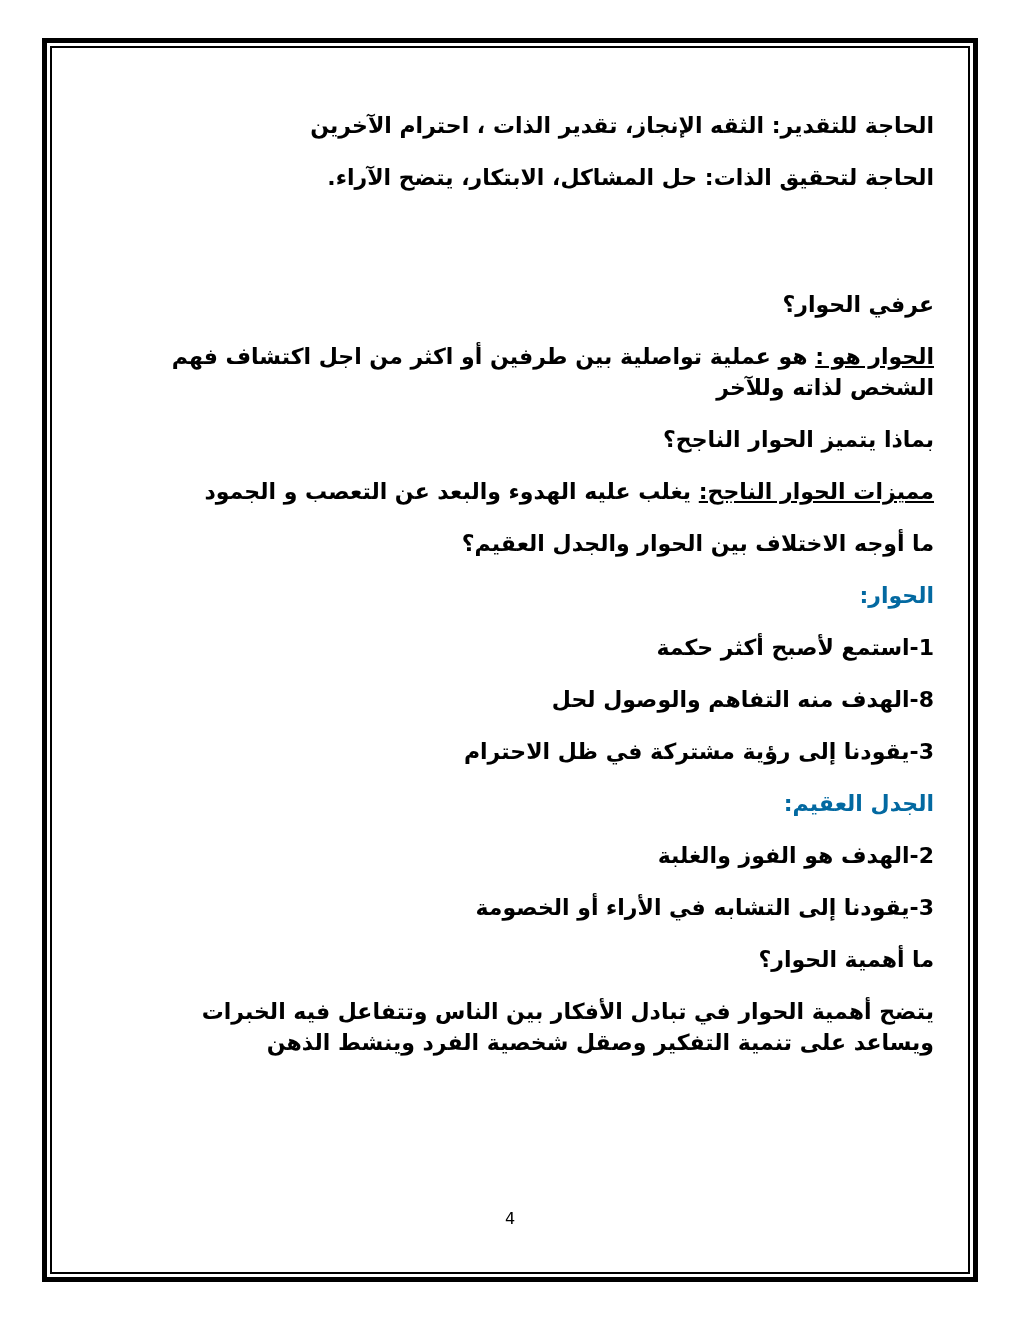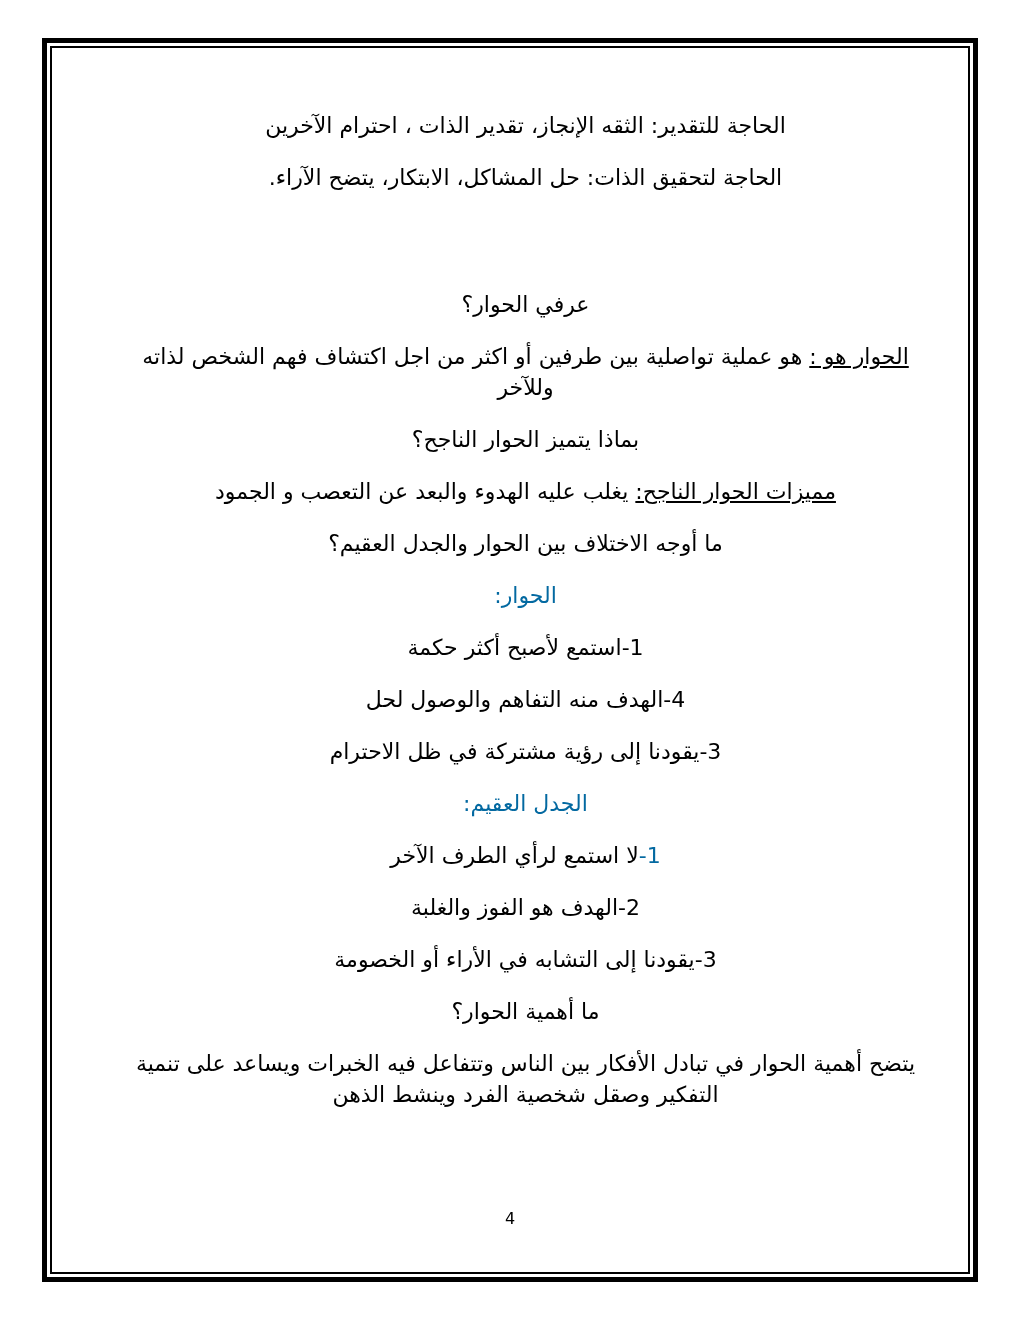--- a/index.html
+++ b/index.html
@@ -24,23 +24,22 @@
   }
   .frame-inner {
     width: 100%;
     height: 100%;
     border: 2px solid #000000;
     position: relative;
     overflow: hidden;
   }
   .content {
     direction: rtl;
-    text-align: center;
     padding: 62px 34px 0 65px;
-    font-weight: normal;
+    font-weight: bold;
   }
   .content p {
     font-size: 22px;
     line-height: 31px;
     margin-bottom: 21px;
   }
   .two-line { line-height: 36px; margin-bottom: 18px; }
   .red   { color: #000000; }
   .green { color: #0369a1; }
   .lead  { text-decoration: underline; }
@@ -75,27 +74,26 @@
       <p class="red">بماذا يتميز الحوار الناجح؟</p>
 
       <p><span class="lead">مميزات الحوار الناجح:</span><span> يغلب عليه الهدوء والبعد عن التعصب و الجمود</span></p>
 
       <p class="red">ما أوجه الاختلاف بين الحوار والجدل العقيم؟</p>
 
       <p class="green">الحوار:</p>
 
       <p>1-استمع لأصبح أكثر حكمة</p>
 
-      <p>4-الهدف منه التفاهم والوصول لحل</p>
+      <p>8-الهدف منه التفاهم والوصول لحل</p>
 
       <p>3-يقودنا إلى رؤية مشتركة في ظل الاحترام</p>
 
       <p class="green">الجدل العقيم:</p>
 
-      <p><span class="green">1-</span><span>لا استمع لرأي الطرف الآخر</span></p>
 
       <p>2-الهدف هو الفوز والغلبة</p>
 
       <p>3-يقودنا إلى التشابه في الأراء أو الخصومة</p>
 
       <p class="red gap-top-md">ما أهمية الحوار؟</p>
 
       <p class="two-line">يتضح أهمية الحوار في تبادل الأفكار بين الناس وتتفاعل فيه الخبرات ويساعد على تنمية التفكير وصقل شخصية الفرد وينشط الذهن</p>
 
     </div>

